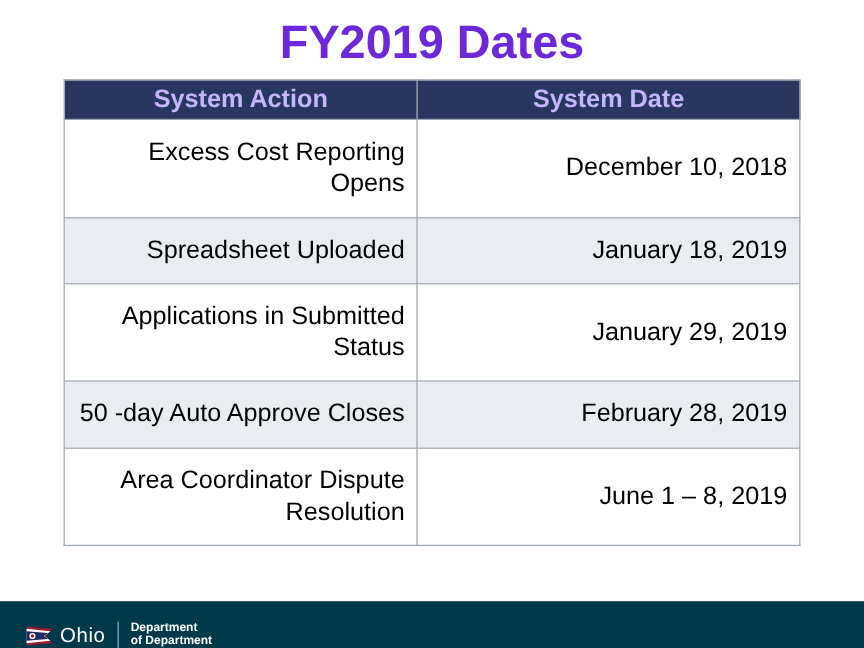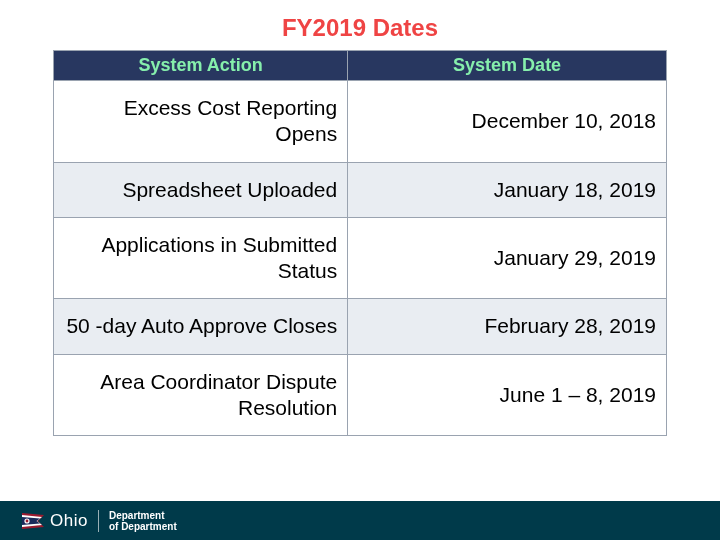--- a/index.html
+++ b/index.html
@@ -1,33 +1,33 @@
 <!DOCTYPE html>
 <html><head>
 <meta charset="utf-8">
 <style>
   * { box-sizing: border-box; margin: 0; padding: 0; }
   html, body { width: 720px; height: 540px; font-family: Arial, Helvetica, sans-serif; background: #fff; }
   .slide { width: 720px; height: 540px; position: relative; background: #fff; }
-  .title { font-weight: 700; font-size: 24px; text-align: center; padding-top: 14px; color: #ef4444; }
+  .title { font-weight: 700; font-size: 39px; text-align: center; padding-top: 14px; color: #6d28d9; }
   .tbl { width: 614px; margin: 8px auto 0 auto; border-collapse: collapse; }
   .tbl th {
-    background: #283760; color: #86efac; font-weight: 700; font-size: 18px;
+    background: #283760; color: #c4b5fd; font-weight: 700; font-size: 21px;
     text-align: center; padding: 4px 10px; border: 1px solid #9aa3b0;
   }
   .tbl th:first-child { width: 48%; }
   .tbl td {
     font-size: 21px; color: #000; border: 1px solid #9aa3b0;
     padding: 14px 10px; vertical-align: middle; line-height: 1.25; text-align: right;
   }
   .tbl tbody tr:nth-child(even) td { background: #e9edf2; }
   .tbl td.date { text-align: right; }
   .footer {
     position: absolute; left: 0; bottom: 0; width: 720px; height: 39px;
-    background: #003a4a; display: flex; align-items: center; padding-left: 22px;
+    background: #003a4a; display: flex; align-items: flex-end; padding-left: 22px;
     color: #fff;
   }
   .ohio-mark { display: flex; align-items: center; gap: 6px; }
   .ohio-shape { width: 22px; height: 16px; position: relative; }
   .ohio-shape svg { width: 22px; height: 16px; display: block; }
   .ohio-text { font-size: 17px; font-weight: 400; letter-spacing: 0.5px; }
   .divider { width: 1px; height: 22px; background: rgba(255,255,255,0.6); margin: 0 10px; }
   .dept { font-size: 10px; line-height: 1.1; font-weight: 600; }
 </style>
 </head>

